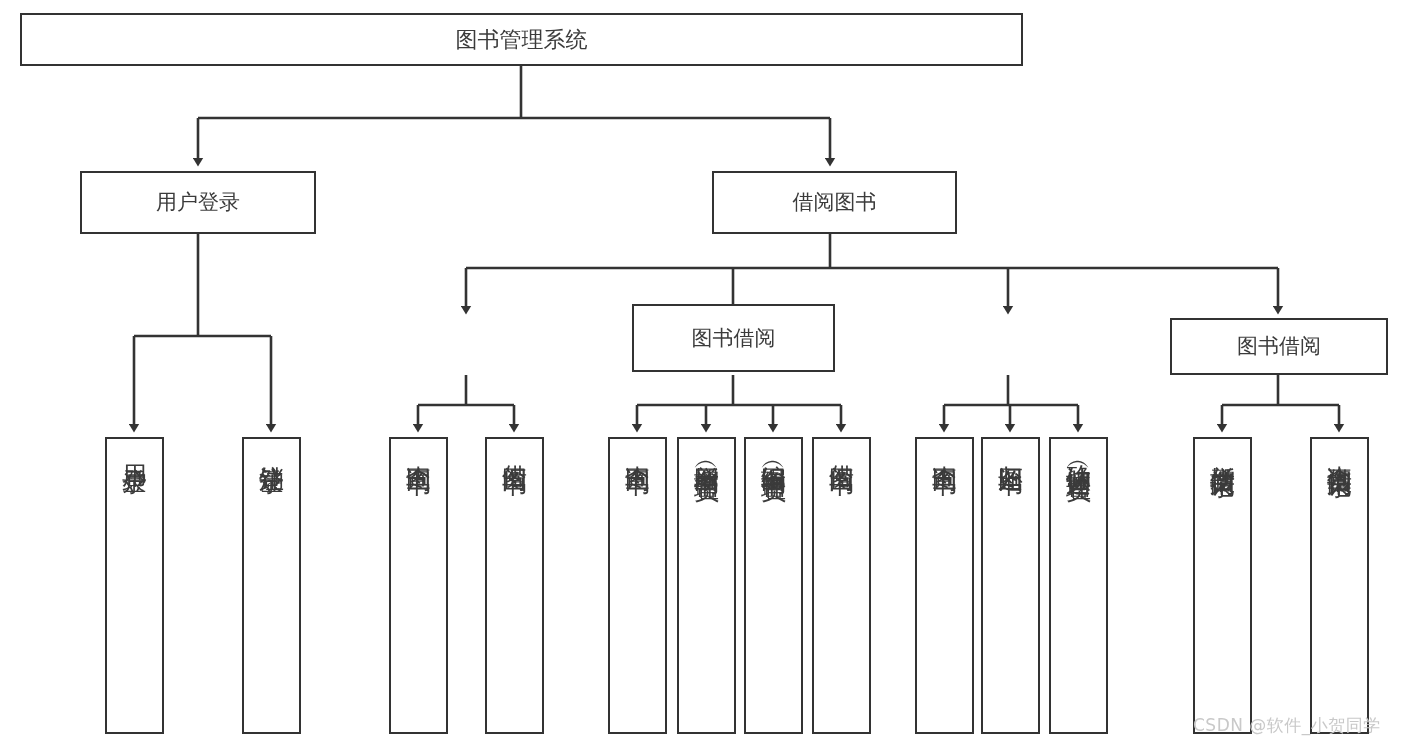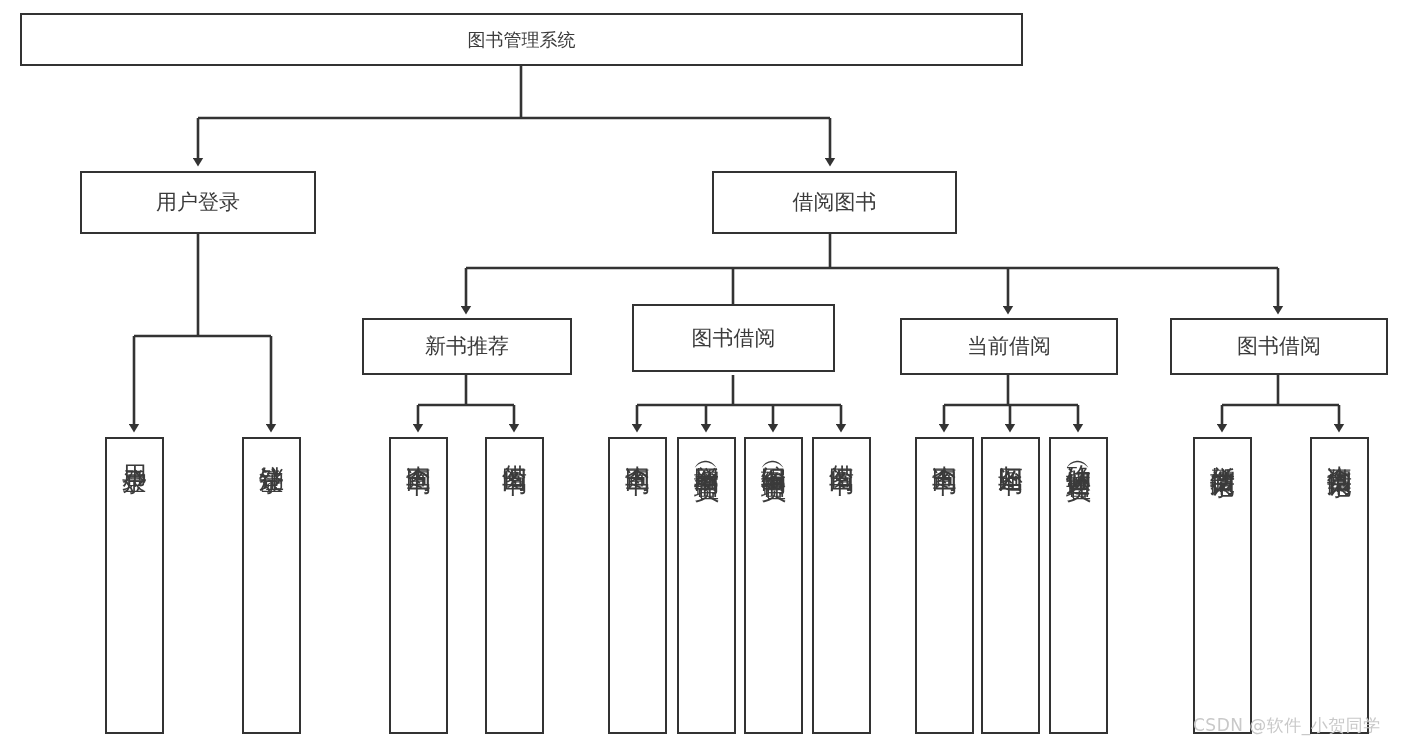--- a/index.html
+++ b/index.html
@@ -38,21 +38,21 @@
   .node .lbl {
     display: block;
     text-align: center;
     line-height: 1.08;
     white-space: nowrap;
   }
   .node.horiz .lbl {
     font-size: 21px;
   }
   .node.root .lbl {
-    font-size: 18px;
+    font-size: 22px;
   }
   .node.vert {
     align-items: flex-start;
     padding-top: 6px;
   }
   .node.vert .lbl {
     writing-mode: vertical-rl;
     text-orientation: upright;
     font-size: 25px;
     letter-spacing: 2px;
@@ -127,28 +127,22 @@
     <span class="lbl">图书管理系统</span>
   </div>
 
   <div class="node horiz" style="left:80px; top:171px; width:236px; height:63px;">
     <span class="lbl">用户登录</span>
   </div>
   <div class="node horiz" style="left:712px; top:171px; width:245px; height:63px;">
     <span class="lbl">借阅图书</span>
   </div>
 
-  <div class="node horiz" style="left:362px; top:318px; width:210px; height:57px;">
-    <span class="lbl">新书推荐</span>
-  </div>
   <div class="node horiz" style="left:632px; top:304px; width:203px; height:68px;">
     <span class="lbl">图书借阅</span>
-  </div>
-  <div class="node horiz" style="left:900px; top:318px; width:218px; height:57px;">
-    <span class="lbl">当前借阅</span>
   </div>
   <div class="node horiz" style="left:1170px; top:318px; width:218px; height:57px;">
     <span class="lbl">图书借阅</span>
   </div>
 
   <div class="node vert" style="left:105px; top:437px; width:59px; height:297px;">
     <span class="lbl">用户登录</span>
   </div>
   <div class="node vert" style="left:242px; top:437px; width:59px; height:297px;">
     <span class="lbl">注销登录</span>

